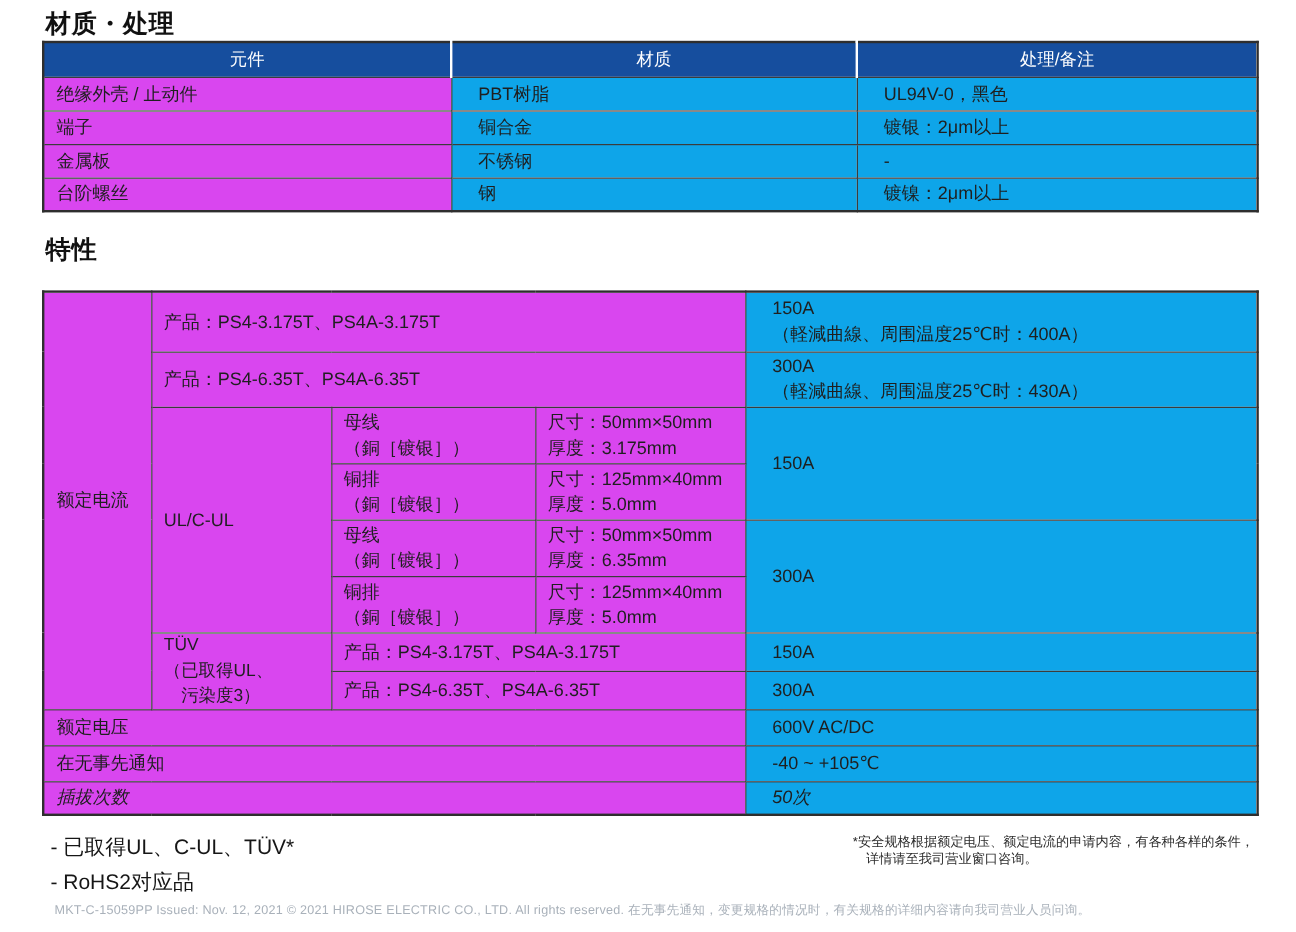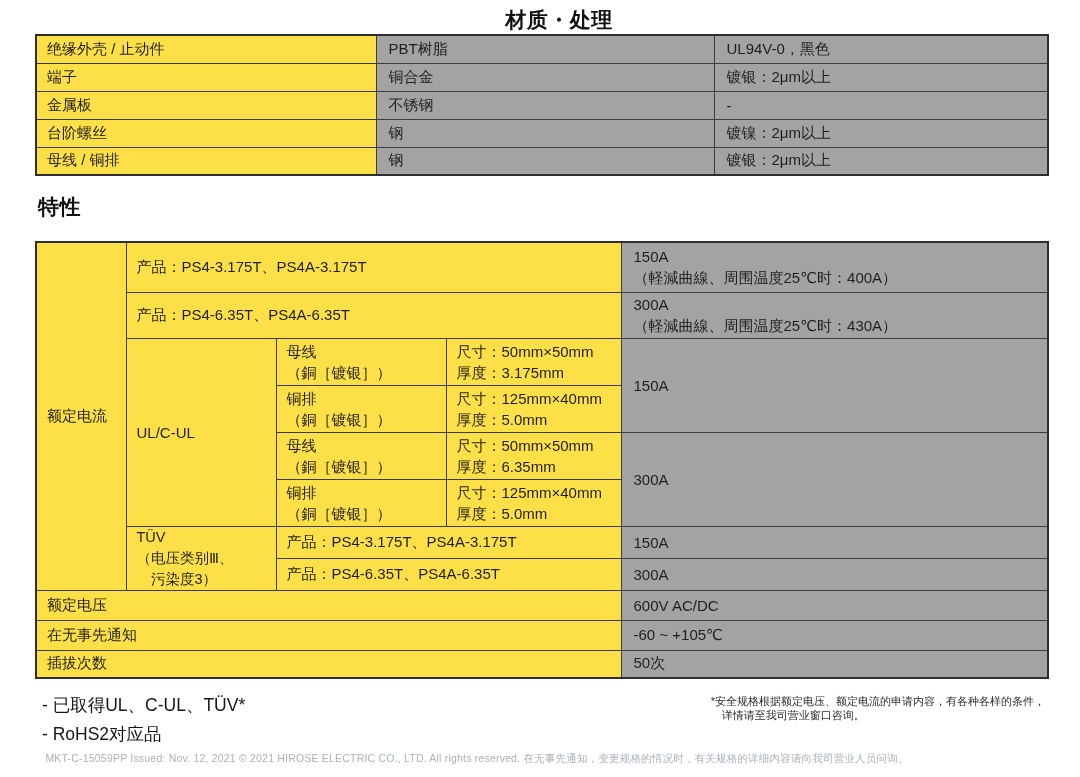--- a/index.html
+++ b/index.html
@@ -11,21 +11,21 @@
   }
   .page { width: 1080px; height: 777px; position: relative; }
 
   .section-title {
     font-size: 21px;
     font-weight: bold;
     color: #111;
     margin-left: 38px;
     letter-spacing: 0.5px;
   }
-  .title1 { padding-top: 6px; text-align: center; }
+  .title1 { padding-top: 6px; }
   .title2 { margin-top: 17px; margin-bottom: 20px; }
 
   table {
     border-collapse: collapse;
     table-layout: fixed;
     margin-left: 35px;
     width: 1012px;
     border: 2px solid #2e2e2e;
   }
   td, th {
@@ -38,31 +38,31 @@
     background: #164E9E;
     color: #ffffff;
     font-weight: normal;
     text-align: center;
     height: 29px;
     font-size: 14.5px;
   }
   th + th { border-left: 2px solid #ffffff; }
   th { border-top: 1px solid #164E9E; }
 
-  .lab { background: #fde047; padding-left: 10px; }
-  .val { background: #a3a3a3; padding-left: 12px; }
+  .lab { background: #d946ef; padding-left: 10px; }
+  .val { background: #0ea5e9; padding-left: 22px; }
   .pre { white-space: pre-wrap; line-height: 21px; }
 
   .mat-table td { height: 28px; }
 
   .char-table .h50 td { height: 50px; }
   .char-table .h46 td { height: 46px; }
   .char-table .h47 td { height: 47px; }
   .char-table .h30 td { height: 30px; }
-  .char-table .h28 td { height: 28px; }
+  .char-table .h28 td { height: 28px; font-style: italic; }
   .tuv-cell { font-size: 14.5px; }
 
   .footer-row {
     margin-top: 12px;
     margin-left: 42px;
     margin-right: 35px;
     display: flex;
     justify-content: space-between;
     align-items: flex-start;
   }
@@ -93,44 +93,44 @@
 
   <div class="section-title title1">材质・处理</div>
 
   <table class="mat-table">
     <colgroup>
       <col style="width:340px">
         <col style="width:338px">
         <col style="width:334px">
     </colgroup>
     <tbody>
+        <tr>
+      <th>元件</th>
+      <th>材质</th>
+      <th>处理/备注</th>
+    </tr>
     <tr>
       <td class="lab">绝缘外壳 / 止动件</td>
       <td class="val">PBT树脂</td>
       <td class="val">UL94V-0，黑色</td>
     </tr>
     <tr>
       <td class="lab">端子</td>
       <td class="val">铜合金</td>
       <td class="val">镀银：2μm以上</td>
     </tr>
     <tr>
       <td class="lab">金属板</td>
       <td class="val">不锈钢</td>
       <td class="val">-</td>
     </tr>
     <tr>
       <td class="lab">台阶螺丝</td>
       <td class="val">钢</td>
       <td class="val">镀镍：2μm以上</td>
-    </tr>
-    <tr>
-      <td class="lab">母线 / 铜排</td>
-      <td class="val">钢</td>
-      <td class="val">镀银：2μm以上</td>
     </tr>
   </tbody>
     </table>
 
   <div class="section-title title2">特性</div>
 
   <table class="char-table">
     <colgroup>
       <col style="width:90px">
         <col style="width:150px">
@@ -172,36 +172,36 @@
       <td class="val" rowspan="2">300A</td>
     </tr>
     <tr class="h47">
       <td class="lab pre">铜排
 （銅［镀银］）</td>
       <td class="lab pre">尺寸：125mm×40mm
 厚度：5.0mm</td>
     </tr>
     <tr class="h30">
       <td class="lab pre tuv-cell" rowspan="2">TÜV
-（电压类别Ⅲ、
+（已取得UL、
 　污染度3）</td>
       <td class="lab" colspan="2">产品：PS4-3.175T、PS4A-3.175T</td>
       <td class="val">150A</td>
     </tr>
     <tr class="h30">
       <td class="lab" colspan="2">产品：PS4-6.35T、PS4A-6.35T</td>
       <td class="val">300A</td>
     </tr>
     <tr class="h30">
       <td class="lab" colspan="4">额定电压</td>
       <td class="val">600V AC/DC</td>
     </tr>
     <tr class="h30">
       <td class="lab" colspan="4">在无事先通知</td>
-      <td class="val">-60 ~ +105℃</td>
+      <td class="val">-40 ~ +105℃</td>
     </tr>
     <tr class="h28">
       <td class="lab" colspan="4">插拔次数</td>
       <td class="val">50次</td>
     </tr>
   </tbody>
     </table>
 
   <div class="footer-row">
     <div class="bullets">

